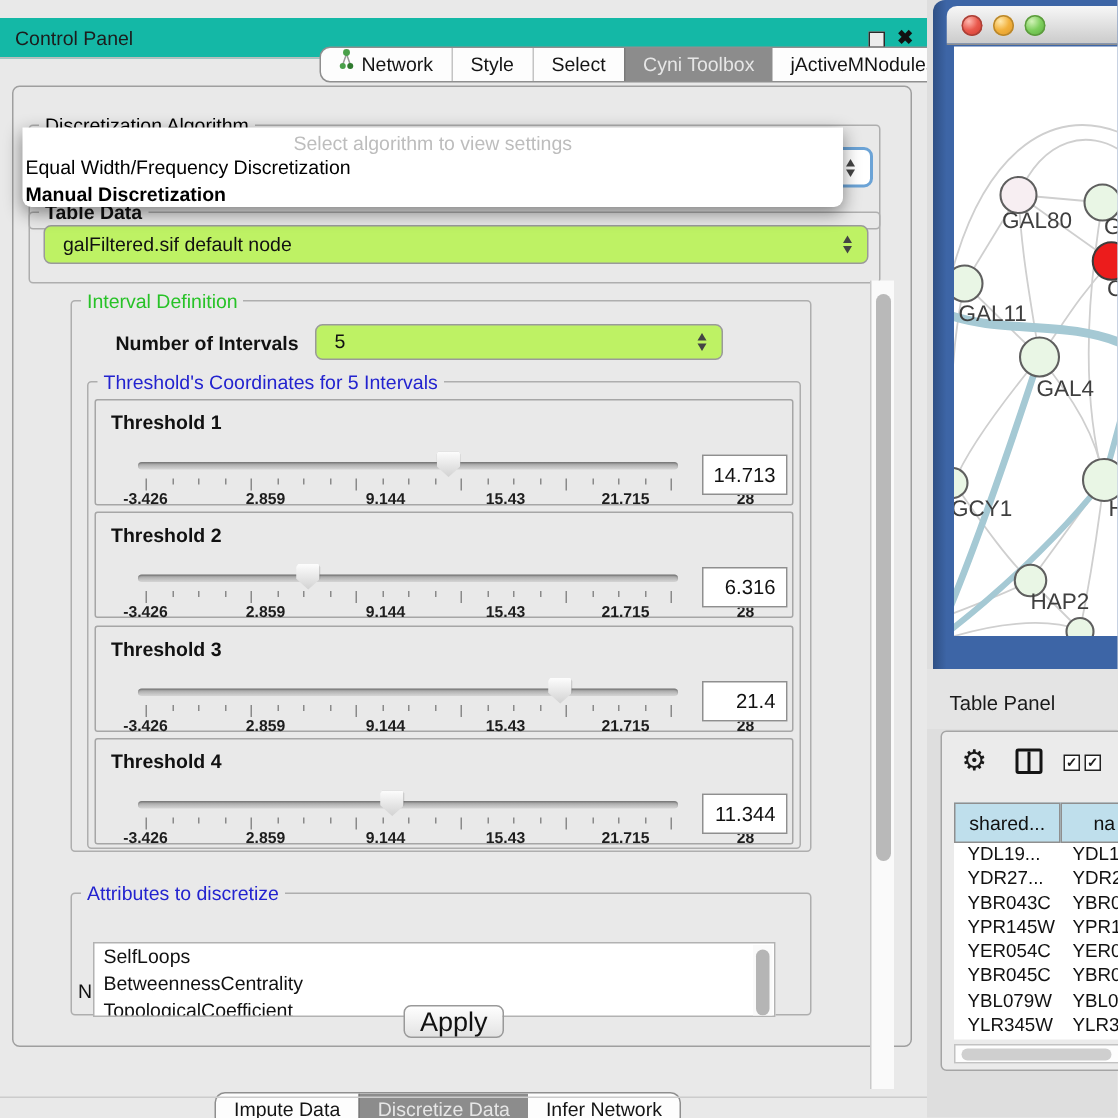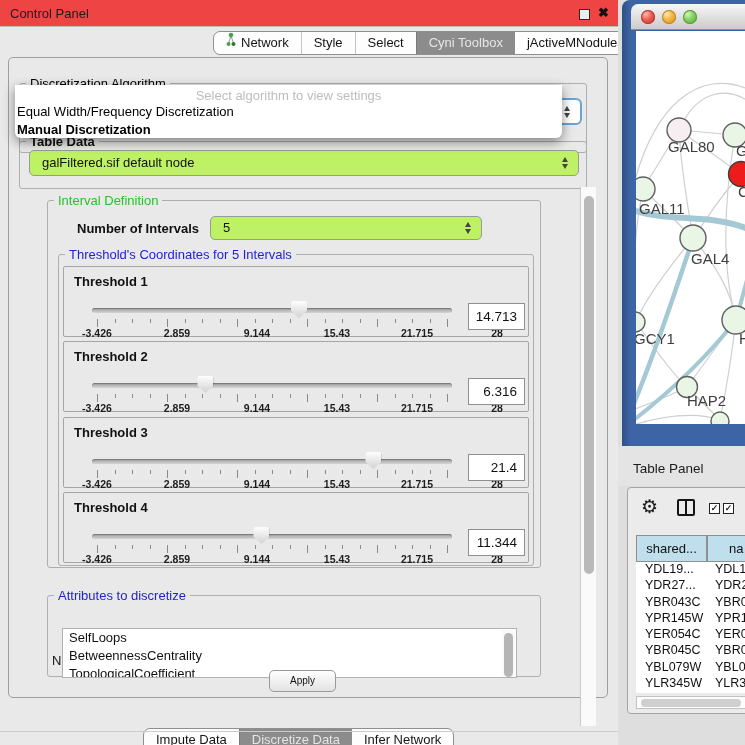--- a/index.html
+++ b/index.html
@@ -1,21 +1,21 @@
 <!DOCTYPE html>
 <html><head>
 <meta charset="utf-8">
 <style>
   * { margin:0; padding:0; box-sizing:border-box; }
   html,body { width:745px; height:745px; overflow:hidden;
     font-family:"Liberation Sans", sans-serif; background:#e8e8e8; }
 
   
   #left-panel { position:absolute; left:0; top:0; width:618px; height:745px; background:#e9e9e9; }
-  #titlebar { position:absolute; left:0; top:0; width:618px; height:27px; background:#ef4444;
+  #titlebar { position:absolute; left:0; top:12px; width:618px; height:27px; background:#14b8a6;
     border-bottom:1px solid #bdbdbd; }
   #titlebar .t { position:absolute; left:10px; top:6px; font-size:13px; color:#1c1c1c; }
   #float-ic { position:absolute; left:579px; top:9px; width:11px; height:11px; border:1.5px solid #2a2a2a; background:#ececec; }
   #close-ic { position:absolute; left:598px; top:5px; font-size:13px; font-weight:bold; color:#111; }
 
   
   .pill { position:absolute; display:flex; background:#fdfdfd; border:1px solid #8f8f8f;
     border-radius:7px; overflow:hidden; height:24px; }
   #toptabs { left:213px; top:31px; }
   .ptab { font-size:13px; color:#141414; line-height:22px; padding:0 12px; white-space:nowrap;
@@ -97,21 +97,21 @@
   #attr-sb .thumb { position:absolute; left:2px; top:3px; width:9px; height:44px; background:#b5b5b5; border-radius:5px; }
 
   
   #vsb { position:absolute; left:571px; top:129px; width:16px; height:539px; background:#fafafa;
     border-left:1px solid #c9c9c9; }
   #vsb .thumb { position:absolute; left:3px; top:9px; width:10px; height:378px; background:#b9b9b9; border-radius:6px; }
 
   #apply-row { position:absolute; left:0; right:0; top:608px; height:32px; }
   #apply-btn { position:absolute; left:260px; top:4px; width:67px; height:22px;
     background:linear-gradient(180deg,#fefefe,#e3e3e3); border:1px solid #999;
-    border-radius:5px; font-size:10px; color:#111; text-align:center; line-height:20px; }
+    border-radius:5px; font-size:18px; color:#111; text-align:center; line-height:20px; }
 
   #bottabs { left:143px; top:728px;text-align:center; }
 
   #bottom-line { position:absolute; left:0; top:731px; width:618px; height:1px; background:#cccccc; }
 
   
   #right-area { position:absolute; left:618px; top:0; width:127px; height:745px; background:#dedede; }
   #net-window { position:absolute; left:4px; top:0; width:123px; height:446px;
     background:linear-gradient(90deg,#2f5085 0,#3d65a6 9px,#3d65a6 100%); border-radius:8px 0 0 0; }
   #net-titlebar { position:absolute; left:9px; top:4px; width:114px; height:26px;

